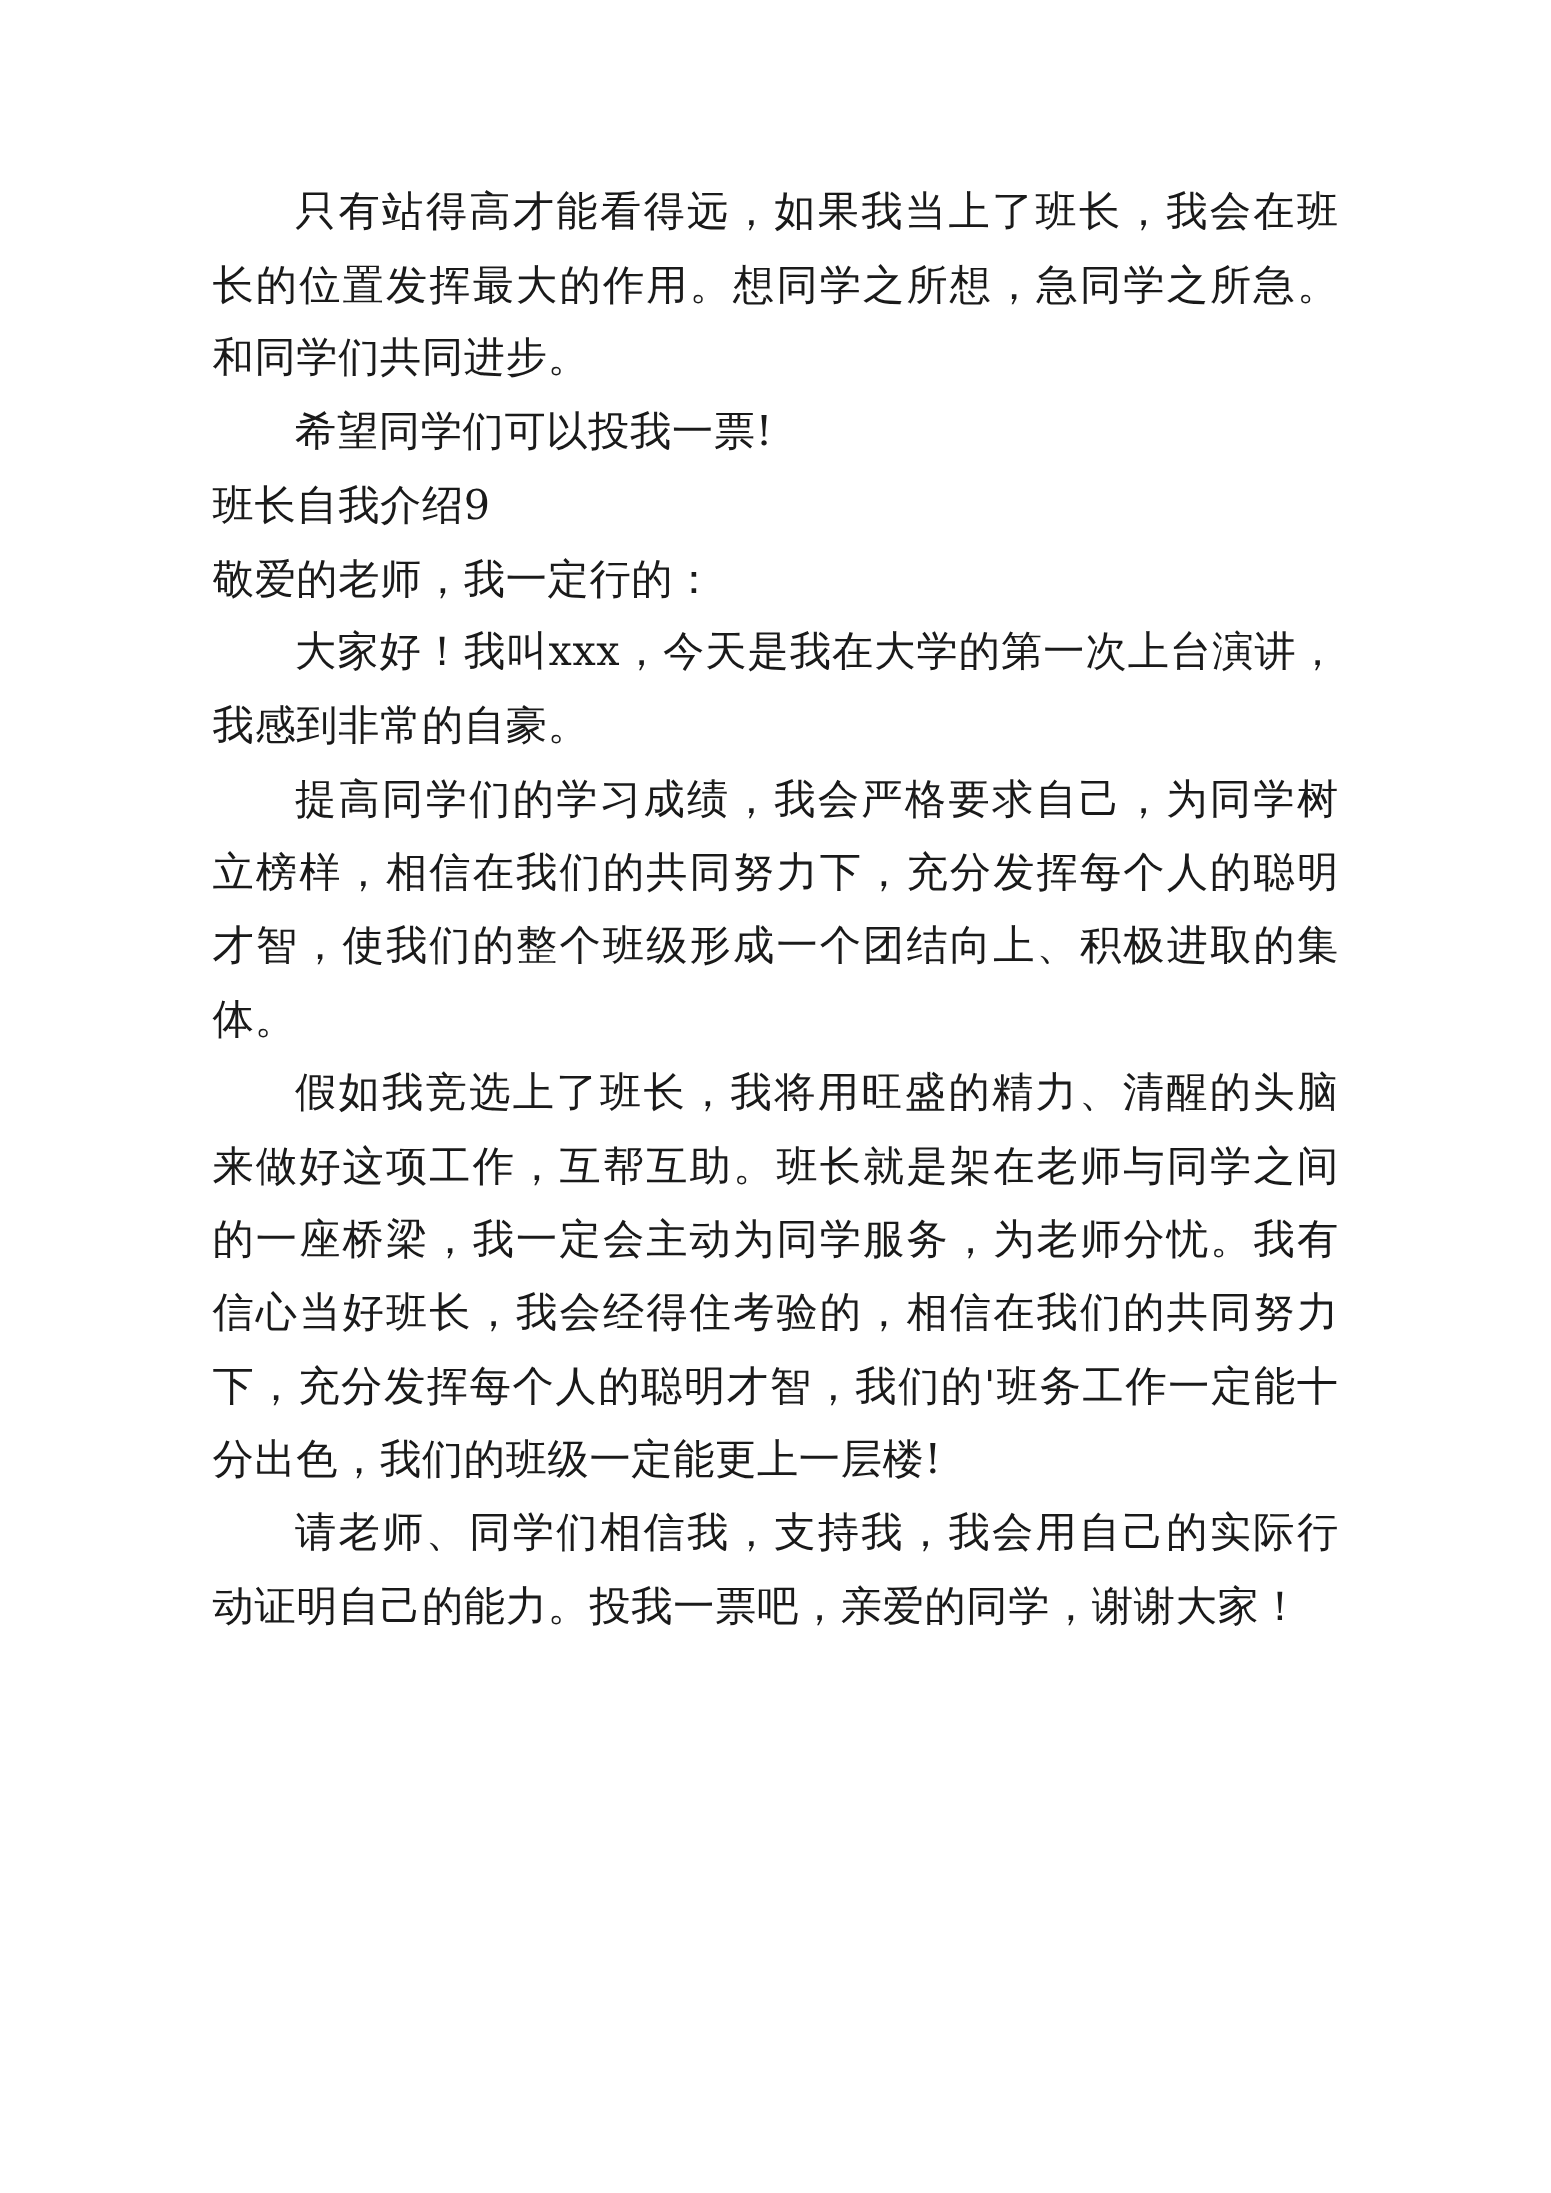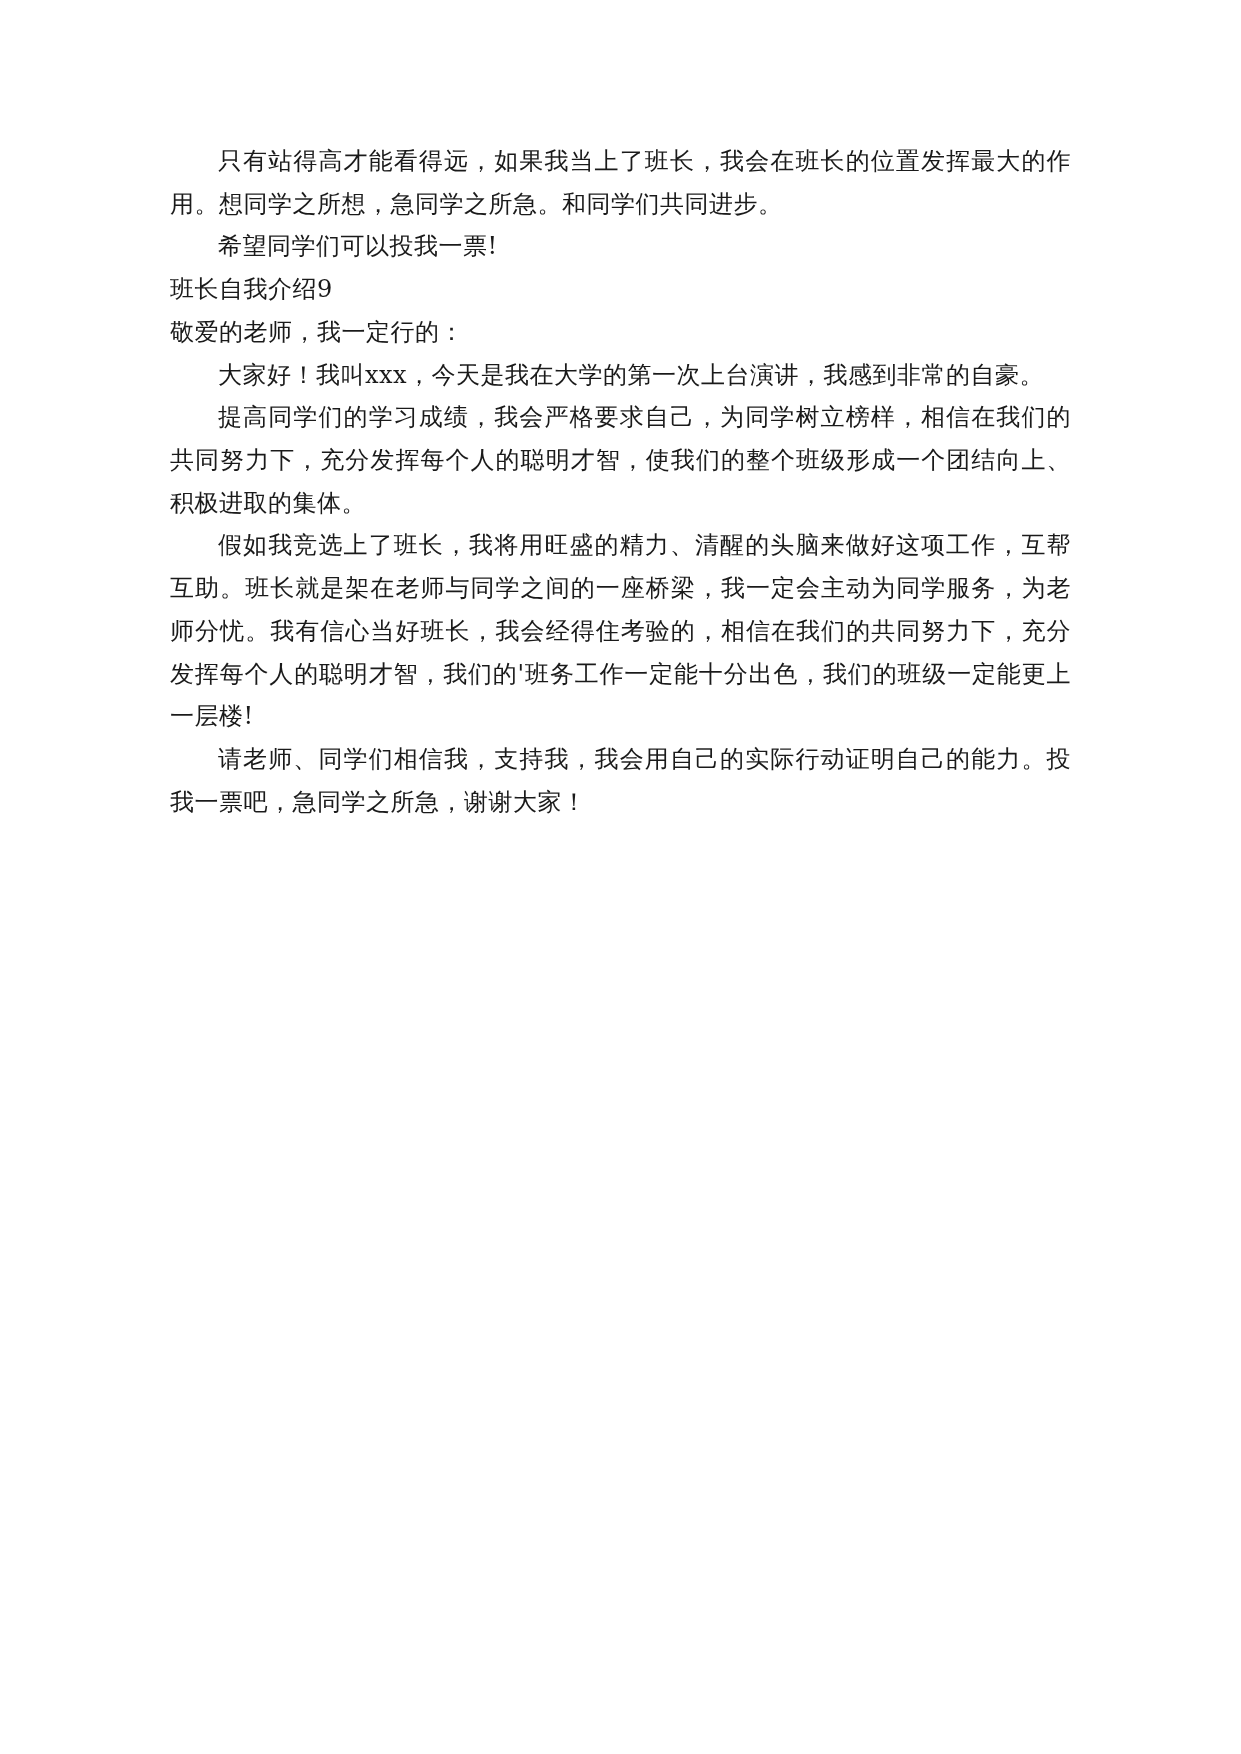--- a/index.html
+++ b/index.html
@@ -15,21 +15,21 @@
     -webkit-font-smoothing: antialiased;
   }
   .page {
     box-sizing: border-box;
     width: 1241px;
     height: 1754px;
     padding: 140px 170px 90px 170px;
     position: relative;
   }
   .doc-body {
-    font-size: 24px;
+    font-size: 33px;
     line-height: 1.78;
     letter-spacing: 0.5px;
     text-align: justify;
     text-justify: inter-ideograph;
   }
   p {
     margin: 0;
   }
   .indent {
     text-indent: 2em;
@@ -46,15 +46,15 @@
 
 <div class="page">
   <div class="doc-body">
     <p class="indent">只有站得高才能看得远，如果我当上了班长，我会在班长的位置发挥最大的作用。想同学之所想，急同学之所急。和同学们共同进步。</p>
     <p class="indent">希望同学们可以投我一票!</p>
     <p class="heading">班长自我介绍9</p>
     <p class="noindent">敬爱的老师，我一定行的：</p>
     <p class="indent">大家好！我叫xxx，今天是我在大学的第一次上台演讲，我感到非常的自豪。</p>
     <p class="indent">提高同学们的学习成绩，我会严格要求自己，为同学树立榜样，相信在我们的共同努力下，充分发挥每个人的聪明才智，使我们的整个班级形成一个团结向上、积极进取的集体。</p>
     <p class="indent">假如我竞选上了班长，我将用旺盛的精力、清醒的头脑来做好这项工作，互帮互助。班长就是架在老师与同学之间的一座桥梁，我一定会主动为同学服务，为老师分忧。我有信心当好班长，我会经得住考验的，相信在我们的共同努力下，充分发挥每个人的聪明才智，我们的'班务工作一定能十分出色，我们的班级一定能更上一层楼!</p>
-    <p class="indent">请老师、同学们相信我，支持我，我会用自己的实际行动证明自己的能力。投我一票吧，急同学之所急，谢谢大家！</p>
+    <p class="indent">请老师、同学们相信我，支持我，我会用自己的实际行动证明自己的能力。投我一票吧，亲爱的同学，谢谢大家！</p>
   </div>
 </div>
 
 </body></html>

